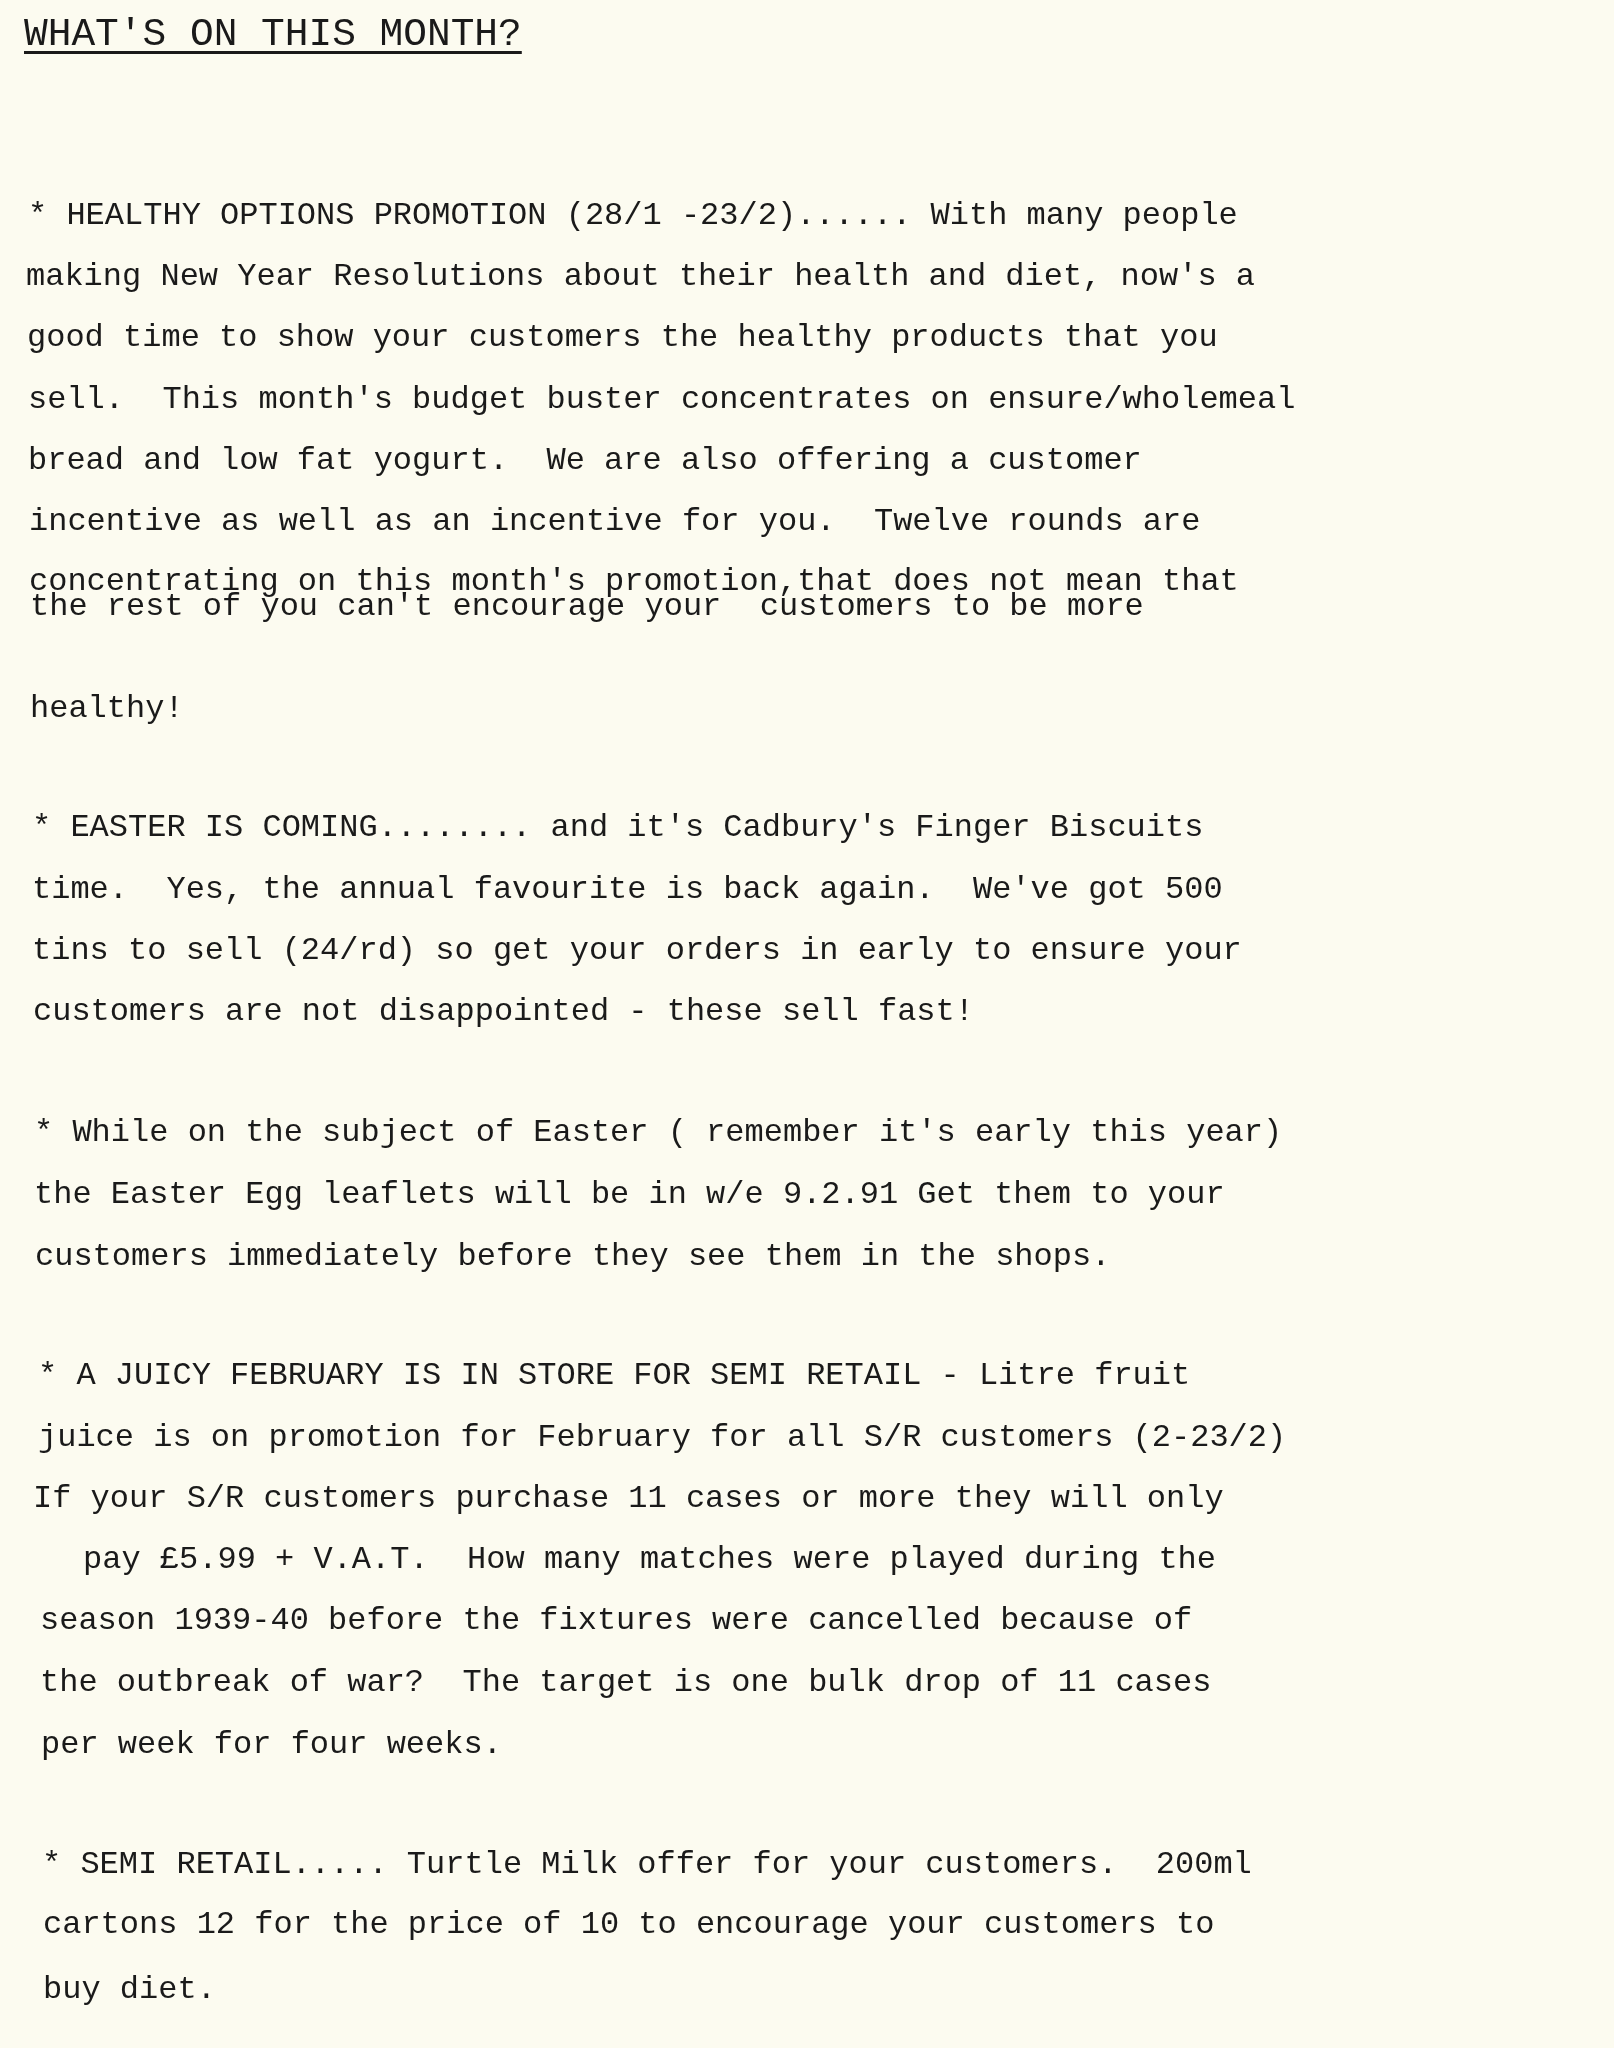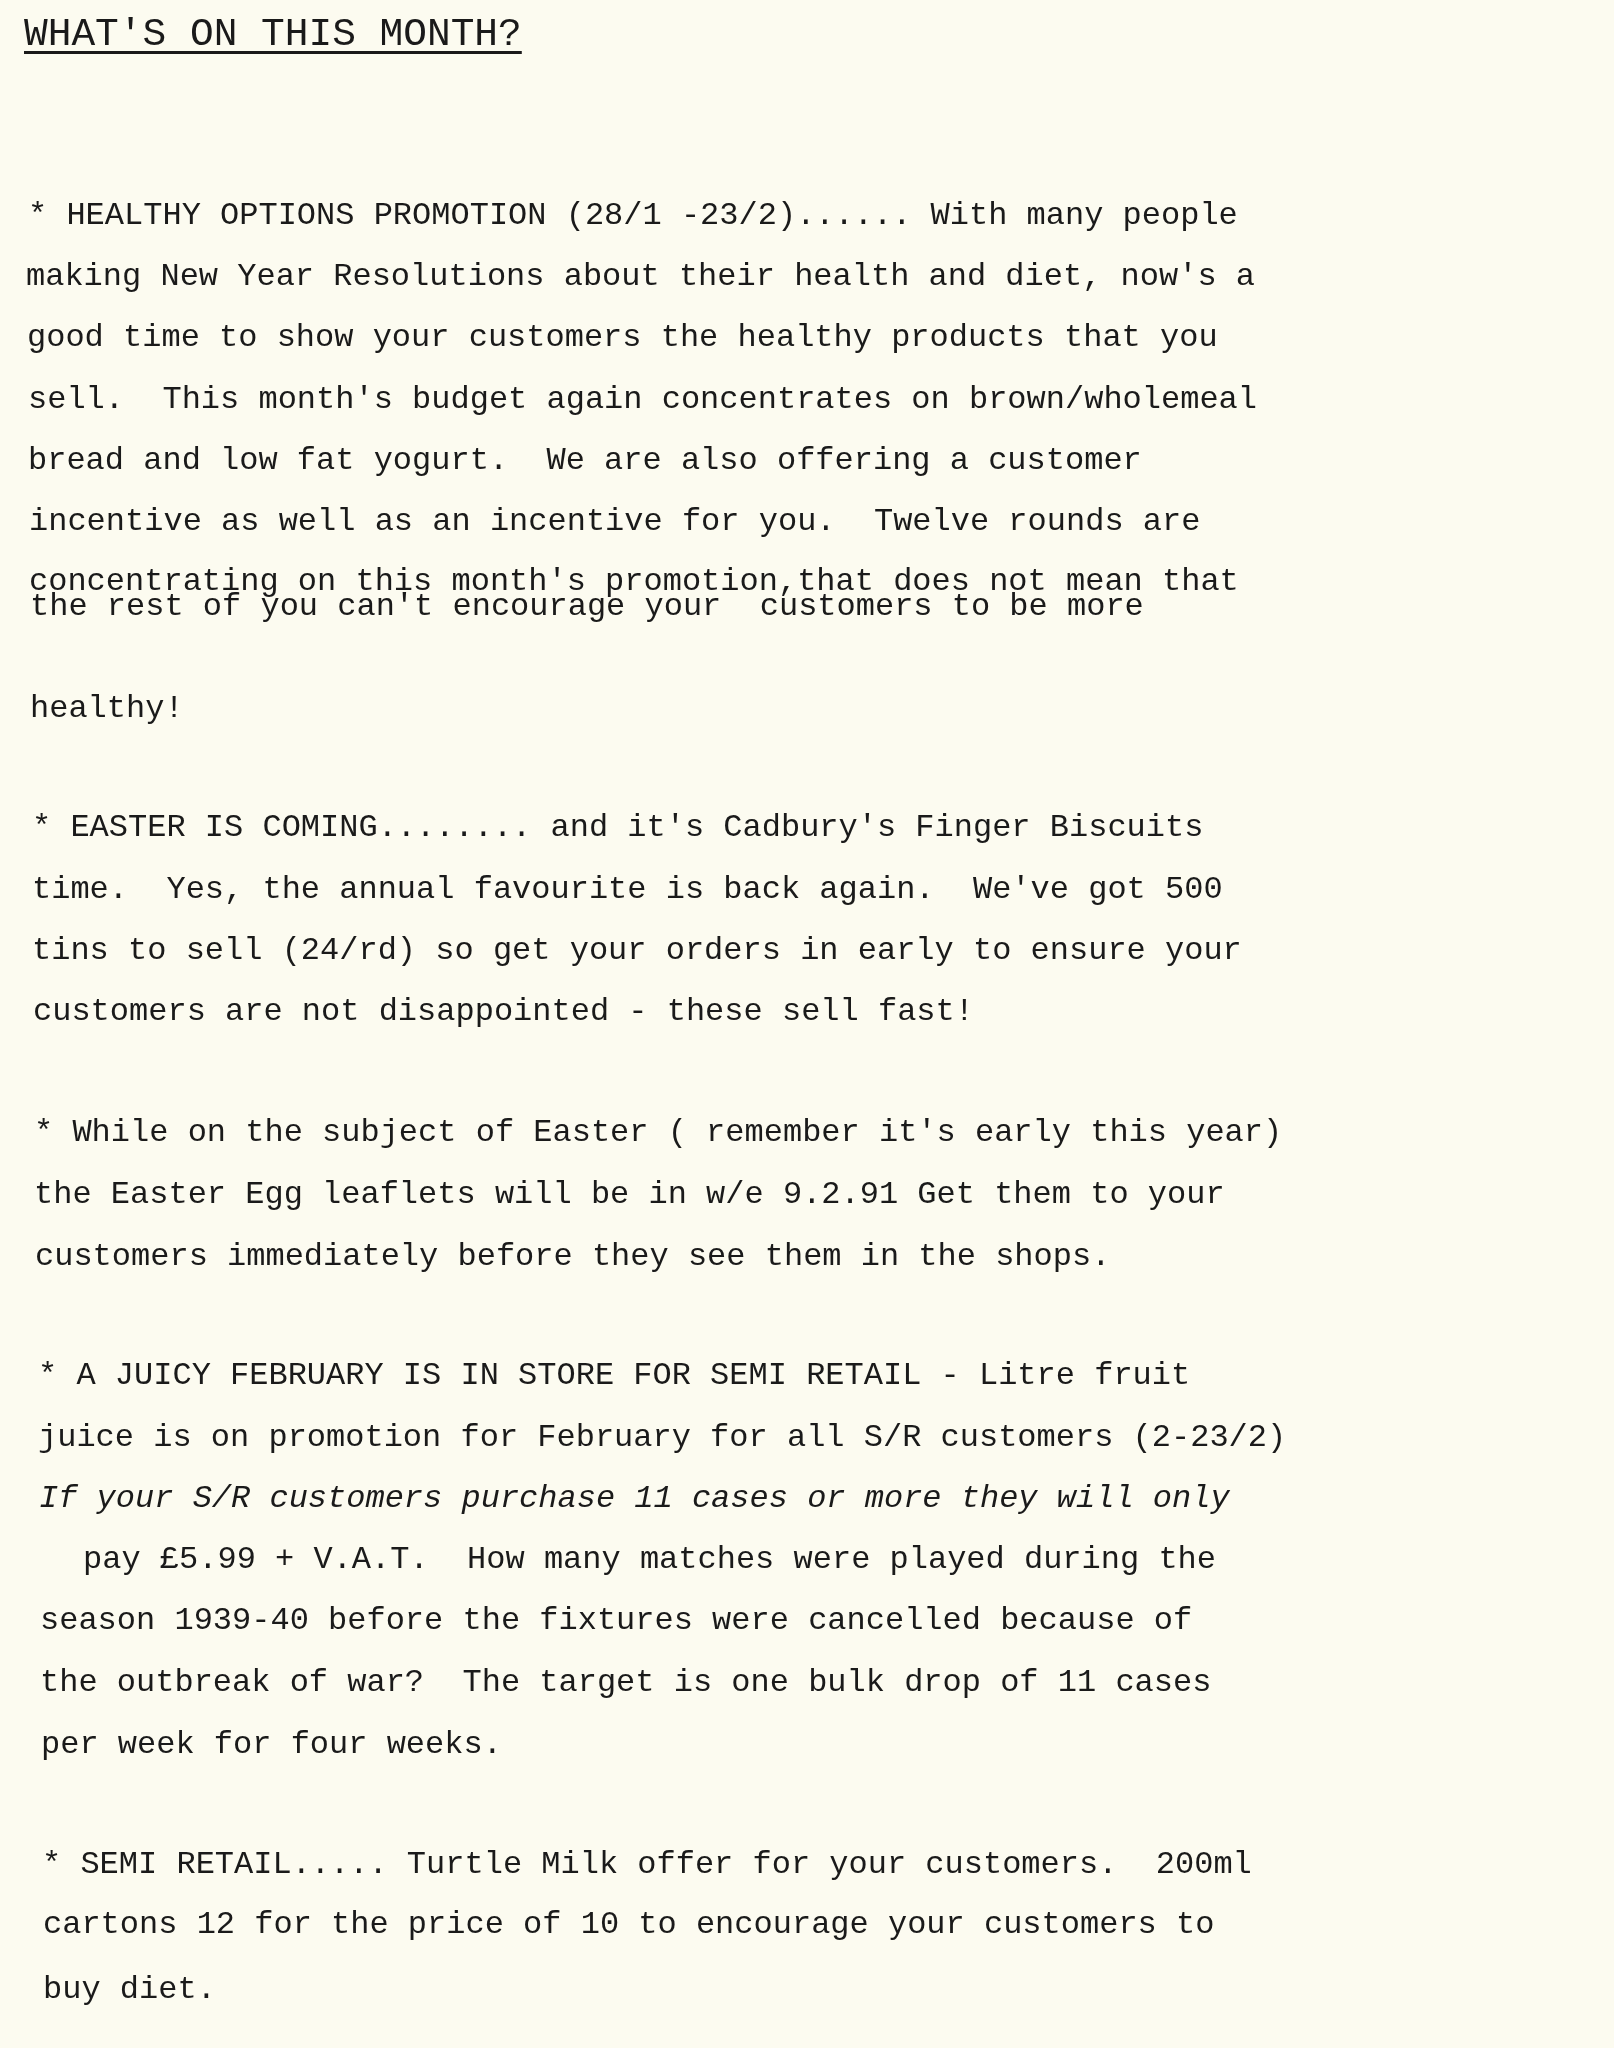--- a/index.html
+++ b/index.html
@@ -27,21 +27,21 @@
 </head>
 <body>
 
 <div class="page">
   <div class="title">WHAT'S ON THIS MONTH?</div>
 
   <div>
     <div class="line" style="left:28px; top:193px;">* HEALTHY OPTIONS PROMOTION (28/1 -23/2)...... With many people</div>
     <div class="line" style="left:26px; top:254px;">making New Year Resolutions about their health and diet, now's a</div>
     <div class="line" style="left:27px; top:315px;">good time to show your customers the healthy products that you</div>
-    <div class="line" style="left:28px; top:377px;">sell.  This month's budget again concentrates on brown/wholemeal</div>
+    <div class="line" style="left:28px; top:377px;">sell.  This month's budget buster concentrates on ensure/wholemeal</div>
     <div class="line" style="left:28px; top:438px;">bread and low fat yogurt.  We are also offering a customer</div>
     <div class="line" style="left:29px; top:499px;">incentive as well as an incentive for you.  Twelve rounds are</div>
     <div class="line" style="left:29px; top:559px;">concentrating on this month's promotion,that does not mean that</div>
     <div class="line" style="left:30px; top:584px;">the rest of you can't encourage your  customers to be more</div>
     <div class="line" style="left:30px; top:686px;">healthy!</div>
   </div>
 
   <div>
     <div class="line" style="left:32px; top:805px;">* EASTER IS COMING........ and it's Cadbury's Finger Biscuits</div>
     <div class="line" style="left:32px; top:867px;">time.  Yes, the annual favourite is back again.  We've got 500</div>
@@ -51,21 +51,21 @@
 
   <div>
     <div class="line" style="left:34px; top:1110px;">* While on the subject of Easter ( remember it's early this year)</div>
     <div class="line" style="left:34px; top:1172px;">the Easter Egg leaflets will be in w/e 9.2.91 Get them to your</div>
     <div class="line" style="left:35px; top:1234px;">customers immediately before they see them in the shops.</div>
   </div>
 
   <div>
     <div class="line" style="left:38px; top:1353px;">* A JUICY FEBRUARY IS IN STORE FOR SEMI RETAIL - Litre fruit</div>
     <div class="line" style="left:38px; top:1415px;">juice is on promotion for February for all S/R customers (2-23/2)</div>
-    <div class="line" style="left:39px; top:1476px;font-style:italic;">If your S/R customers purchase 11 cases or more they will only</div>
+    <div class="line" style="left:33px; top:1476px;">If your S/R customers purchase 11 cases or more they will only</div>
     <div class="line" style="left:39px; top:1537px;margin-left:44px;">pay £5.99 + V.A.T.  How many matches were played during the</div>
     <div class="line" style="left:40px; top:1598px;">season 1939-40 before the fixtures were cancelled because of</div>
     <div class="line" style="left:40px; top:1660px;">the outbreak of war?  The target is one bulk drop of 11 cases</div>
     <div class="line" style="left:41px; top:1722px;">per week for four weeks.</div>
   </div>
 
   <div>
     <div class="line" style="left:42px; top:1842px;">* SEMI RETAIL..... Turtle Milk offer for your customers.  200ml</div>
     <div class="line" style="left:43px; top:1902px;">cartons 12 for the price of 10 to encourage your customers to</div>
     <div class="line" style="left:43px; top:1967px;">buy diet.</div>

